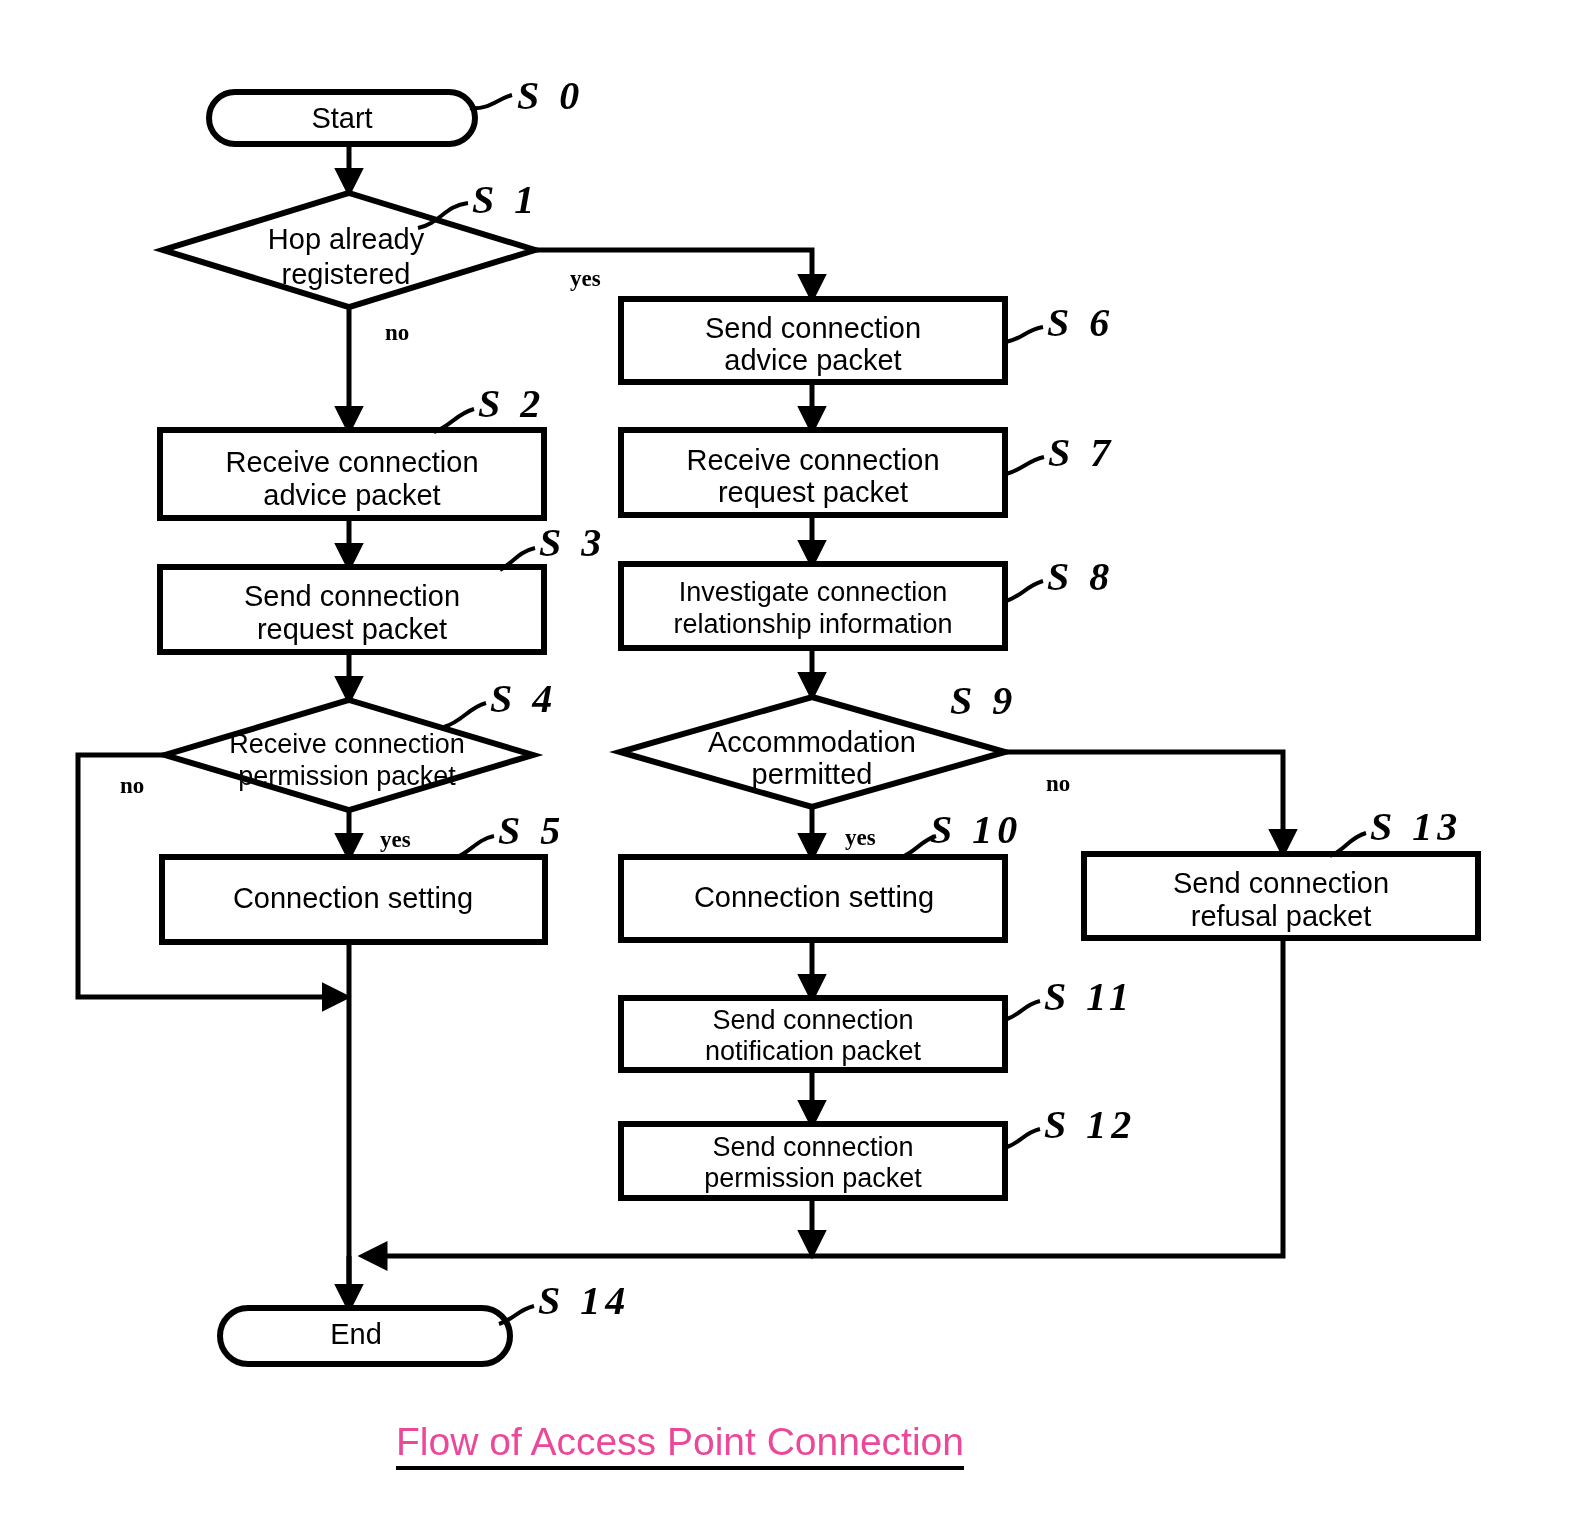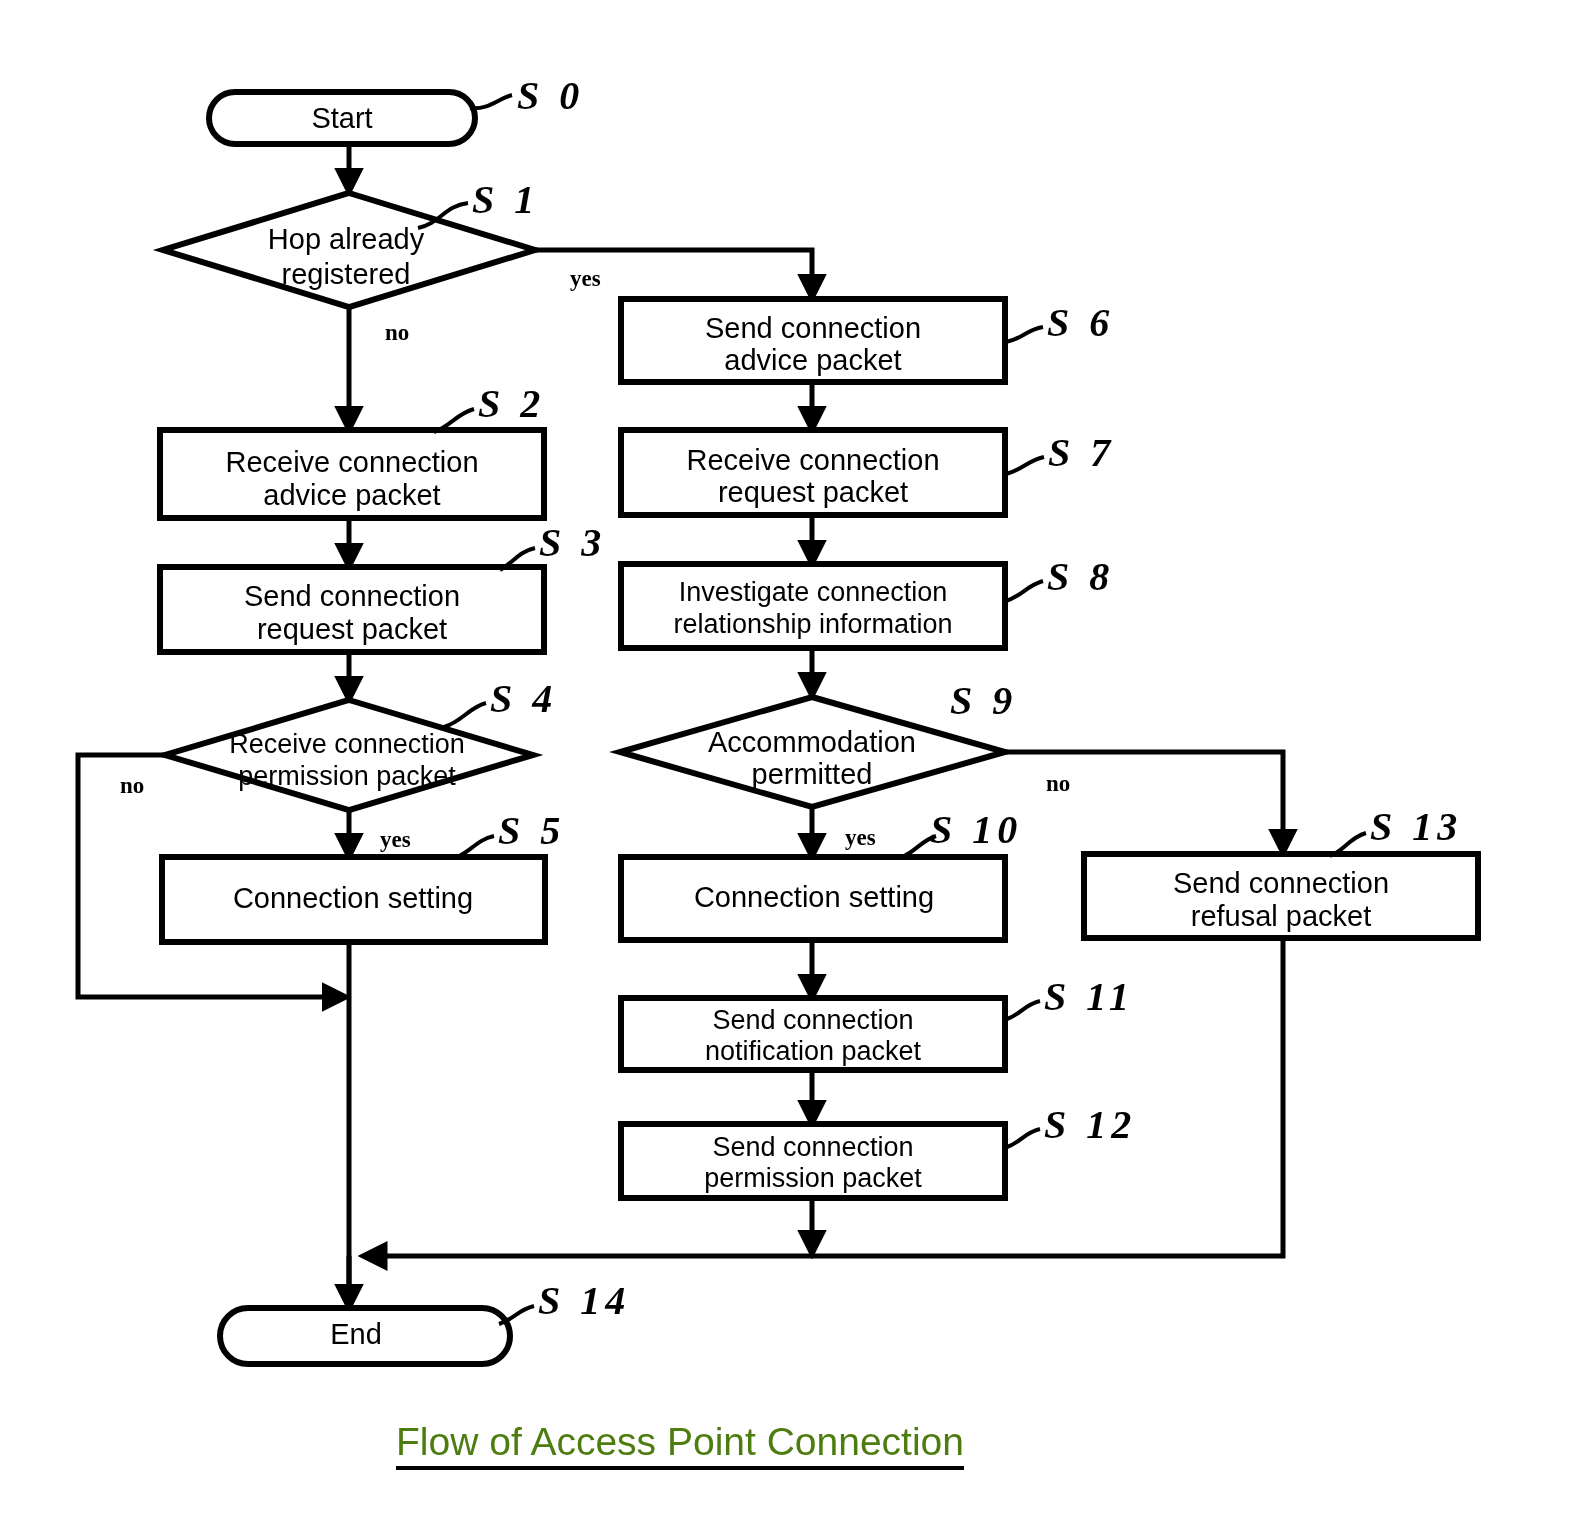--- a/index.html
+++ b/index.html
@@ -69,21 +69,21 @@
     stroke-width: 4;
   }
   .caption {
     position: absolute;
     left: 0;
     top: 1420px;
     width: 1360px;
     text-align: center;
     font-family: "Liberation Sans", sans-serif;
     font-size: 39px;
-    color: #4d7c0f;
+    color: #ec4899;
   }
   .caption span {
     border-bottom: 4px solid #000000;
     padding-bottom: 3px;
   }
 </style>
 </head>
 <body>
 
 <div id="page">

